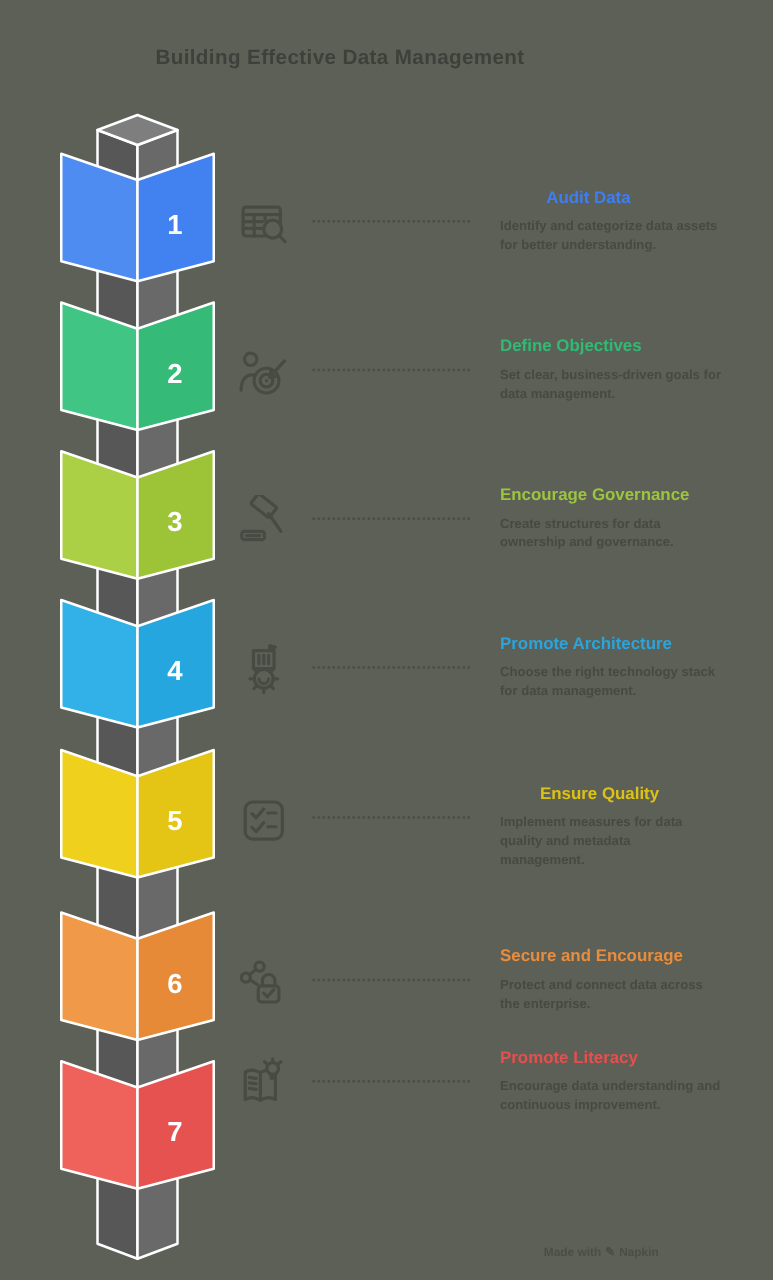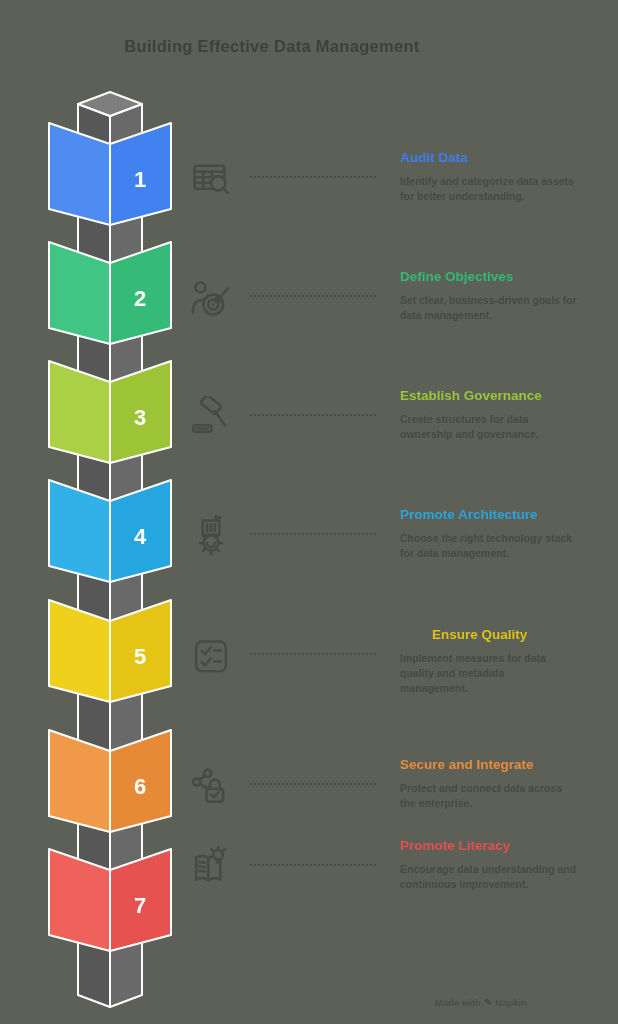--- a/index.html
+++ b/index.html
@@ -87,21 +87,21 @@
         <line x1="5" y1="12.5" x2="32" y2="12.5"></line>
         <line x1="13" y1="12.5" x2="13" y2="28"></line>
         <line x1="21" y1="12.5" x2="21" y2="16.5"></line>
         <line x1="5" y1="17.5" x2="19" y2="17.5"></line>
         <line x1="5" y1="22.5" x2="19" y2="22.5"></line>
         <circle cx="26.5" cy="23" r="6.5" fill="#5c6057"></circle>
         <line x1="31" y1="27.5" x2="35.5" y2="32"></line>
       </svg>
     </div>
     <div class="dots"></div>
-    <div class="step-title" style="color: rgb(62, 126, 242);">Audit Data</div>
+    <div class="step-title" style="color: rgb(62, 126, 242); margin-left: 37px;">Audit Data</div>
     <div class="step-desc">Identify and categorize data assets
 for better understanding.</div>
   </div>
 
   <div class="step-row" style="top:242px">
     <div class="step-icon">
       <svg class="icon-svg" viewBox="0 0 40 40">
         <circle cx="10.5" cy="9.5" r="4.5"></circle>
         <path d="M3.5,32 C3.5,23.5 8,20 13,21"></path>
         <circle cx="22" cy="25" r="9" fill="#5c6057"></circle>
@@ -121,21 +121,21 @@
   <div class="step-row" style="top:361px">
     <div class="step-icon">
       <svg class="icon-svg" viewBox="0 0 40 40">
         <rect x="11.5" y="3" width="17" height="9.5" rx="1.5" transform="rotate(38 20 7.8)"></rect>
         <line x1="23.5" y1="13.5" x2="32.5" y2="26.5"></line>
         <rect x="4" y="26.5" width="16.5" height="6" rx="2"></rect>
         <line x1="7.5" y1="29.5" x2="17" y2="29.5"></line>
       </svg>
     </div>
     <div class="dots"></div>
-    <div class="step-title" style="color: rgb(156, 196, 60);">Establish Governance</div>
+    <div class="step-title" style="color: rgb(156, 196, 60);">Encourage Governance</div>
     <div class="step-desc">Create structures for data
 ownership and governance.</div>
   </div>
 
   <div class="step-row" style="top:480px">
     <div class="step-icon">
       <svg class="icon-svg" viewBox="0 0 40 40">
         <circle cx="20" cy="25.5" r="6.8"></circle>
         <line x1="27" y1="25.5" x2="30" y2="25.5"></line>
         <line x1="24.95" y1="30.45" x2="27.07" y2="32.57"></line>
@@ -182,21 +182,21 @@
         <circle cx="7" cy="15.5" r="3.3"></circle>
         <circle cx="17" cy="7.5" r="3.3"></circle>
         <line x1="9.6" y1="13.4" x2="14.4" y2="9.6"></line>
         <line x1="10" y1="17.2" x2="15.5" y2="20.6"></line>
         <path d="M19,21.5 v-3.6 a4.6,4.6 0 0 1 9.2,0 v3.6"></path>
         <rect x="16" y="21.5" width="15" height="11.8" rx="2.5" fill="#5c6057"></rect>
         <path d="M20,26.8 l2.7,2.7 4.6,-5.2"></path>
       </svg>
     </div>
     <div class="dots"></div>
-    <div class="step-title" style="color: rgb(233, 140, 59);">Secure and Integrate</div>
+    <div class="step-title" style="color: rgb(233, 140, 59);">Secure and Encourage</div>
     <div class="step-desc">Protect and connect data across
 the enterprise.</div>
   </div>
 
   <div class="step-row" style="top:811px">
     <div class="step-icon">
       <svg class="icon-svg" viewBox="0 0 40 40">
         <path d="M6.5,10.5 C10,8.5 14,9 17.5,11 L17.5,31 C14,29 10,28.5 6.5,30.5 Z"></path>
         <path d="M17.5,11 C21,9 25,8.5 28.5,10.5 L28.5,30.5 C25,28.5 21,29 17.5,31"></path>
         <line x1="9.5" y1="14.5" x2="14.5" y2="15.2"></line>

